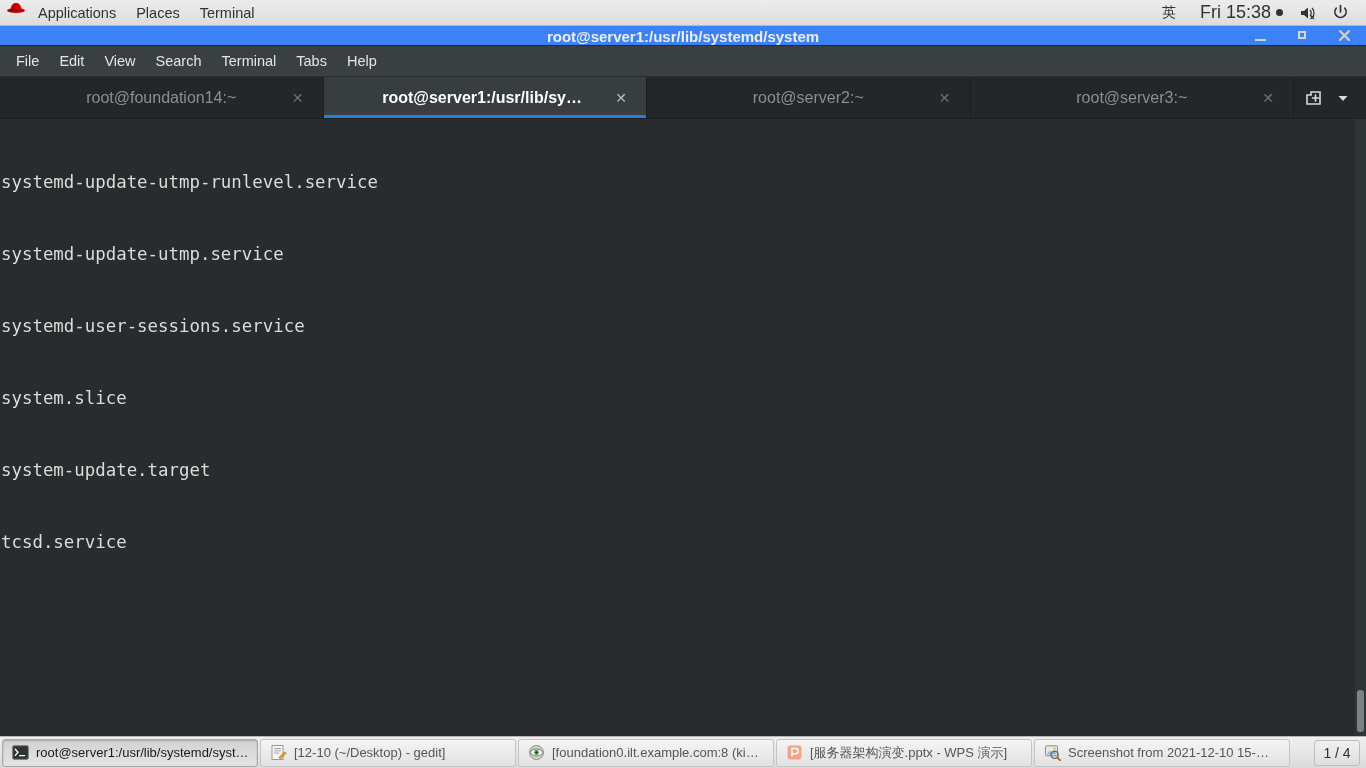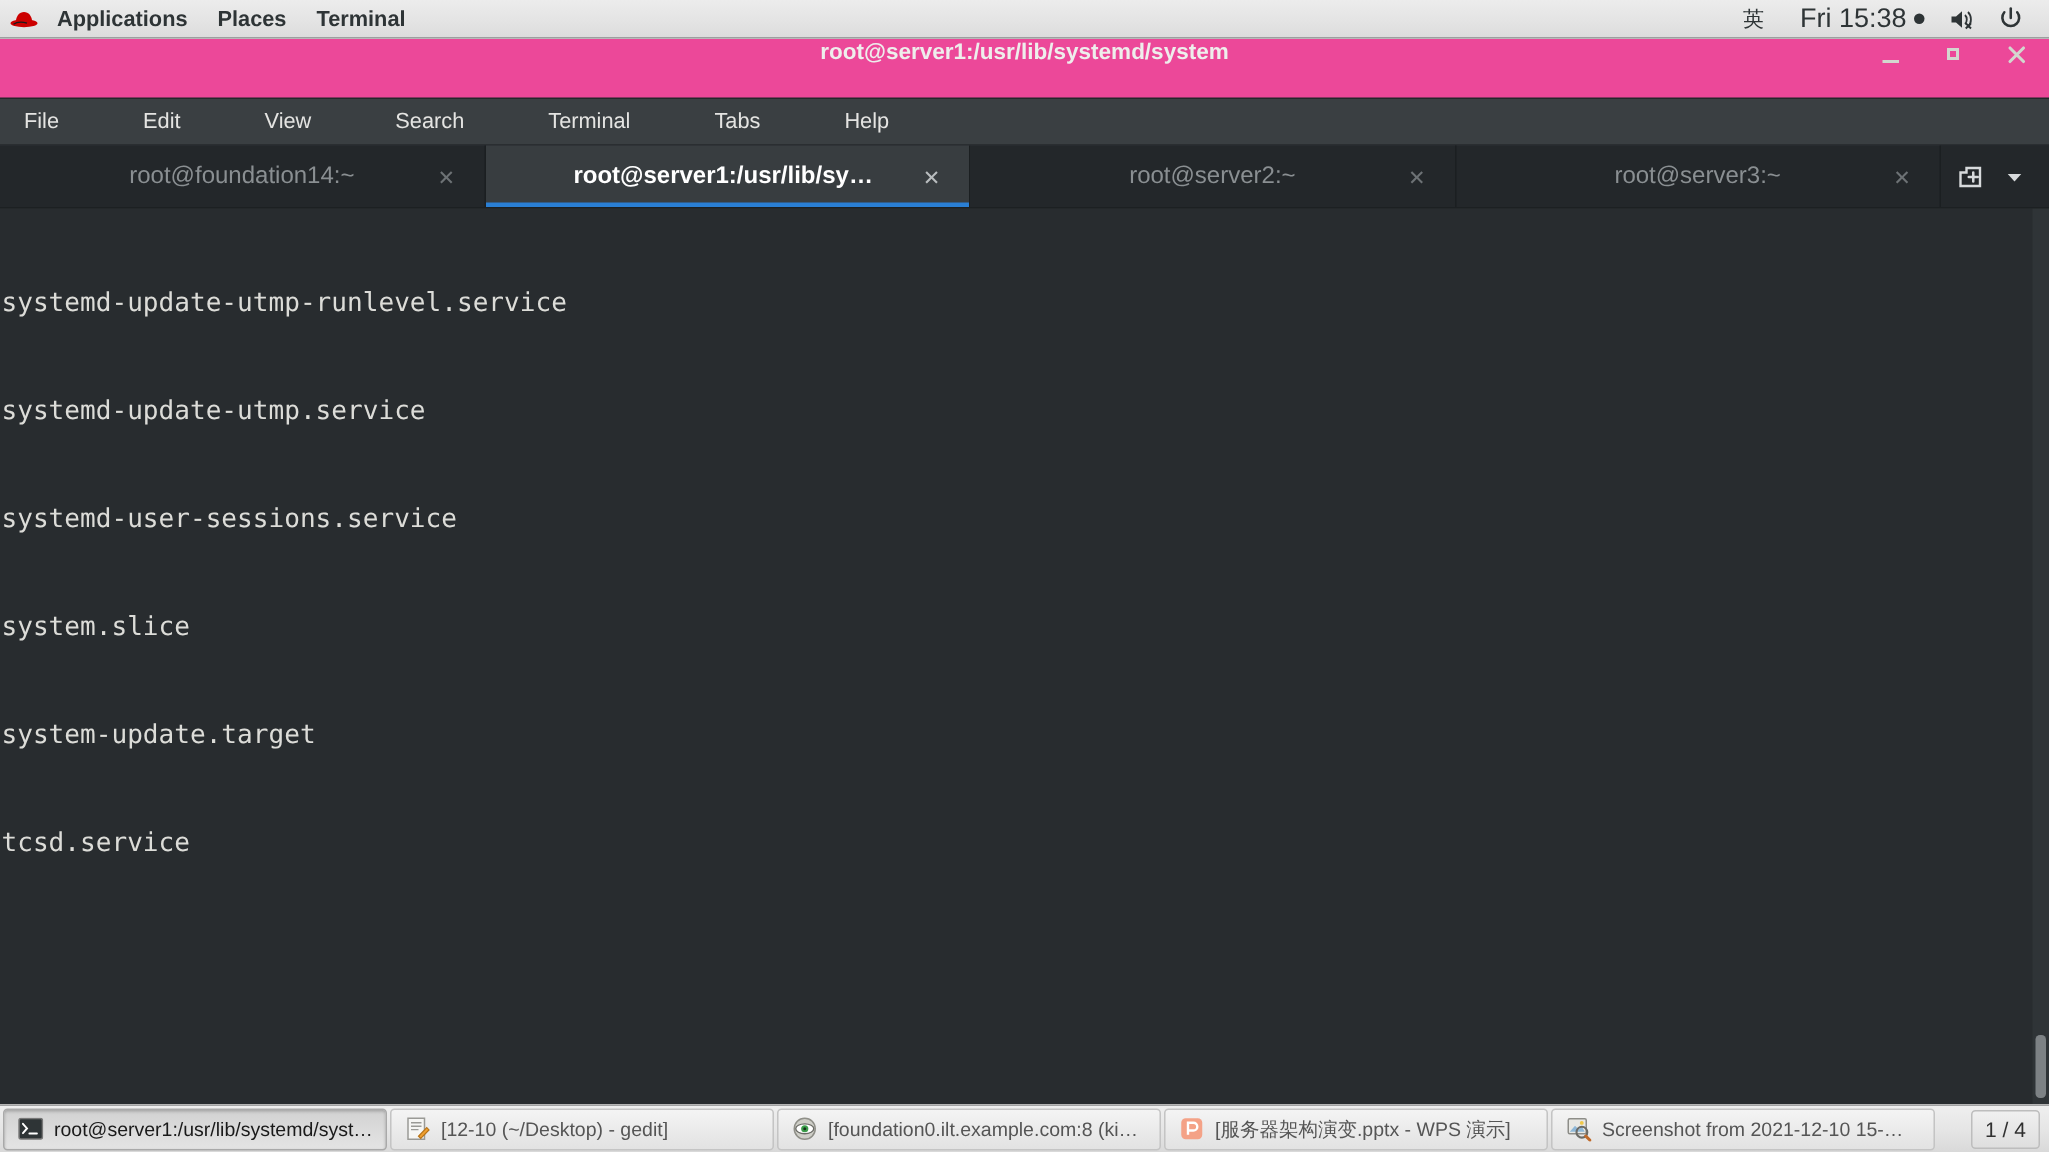--- a/index.html
+++ b/index.html
@@ -15,44 +15,44 @@
   
   #top-panel {
     position: absolute; top: 0; left: 0;
     width: 1366px; height: 26px;
     background: linear-gradient(to bottom, #ececec 0%, #e4e4e4 55%, #dcdcdc 100%);
     border-bottom: 1px solid #b8b8b8;
     display: flex; align-items: center;
     font-size: 14.5px; color: #2e3436;
     z-index: 40;
   }
-  .panel-left { display: flex; align-items: center; height: 26px; font-weight: bold; }
+  .panel-left { display: flex; align-items: flex-start; height: 26px; }
   .panel-right { margin-left: auto; display: flex; align-items: center; height: 26px; padding-right: 10px; }
   .panel-item {
     padding: 0 10px; height: 26px; line-height: 26px;
     display: flex; align-items: center; white-space: nowrap;
   }
   #redhat-logo { margin-left: 6px; margin-right: 2px; display:flex; align-items:center; }
   #lang-indicator { padding: 0 14px; font-size: 14px; }
   #clock { padding: 0 10px; font-size: 18px; display: flex; align-items: center; gap: 5px; text-align: right; }
   .dot-ind { width: 7px; height: 7px; border-radius: 50%; background: #2e3436; display: inline-block; }
   .panel-icon { padding: 0 7px; display: flex; align-items: center; }
 
   
   #terminal-window {
     position: absolute; top: 26px; left: 0;
     width: 1366px; height: 710px;
     background: #282c2f;
     display: flex; flex-direction: column;
   }
   #title-bar {
-    height: 40px; width: 100%;
-    background: #ec4899;
+    height: 20px; width: 100%;
+    background: #3b82f6;
     border-bottom: 1px solid #23272a;
-    display: flex; align-items: flex-start;
+    display: flex; align-items: flex-end;
     position: relative;
   }
   #window-title {
     position: absolute; left: 0; right: 0; text-align: center;
     color: #eeeeec; font-size: 15px; font-weight: bold;
     pointer-events: none;
   }
   #window-buttons {
     margin-left: auto; display: flex; align-items: center;
     padding-right: 12px; gap: 22px; z-index: 2;
@@ -62,21 +62,21 @@
     align-items: center; justify-content: center;
     color: #d3d7cf; font-size: 15px; cursor: pointer;
   }
   .win-min { align-items: flex-end; padding-bottom: 4px; }
   .min-glyph { display:block; width: 11px; height: 2px; background: #d3d7cf; }
   .max-glyph { display:block; width: 8px; height: 8px; border: 2px solid #d3d7cf; }
 
   #menu-bar {
     height: 31px; background: #3a3f42;
     border-bottom: 1px solid #2a2e31;
-    display: flex; align-items: center; padding-left: 6px; gap: 36px;
+    display: flex; align-items: center; padding-left: 6px;
   }
   .menu-item {
     padding: 0 10px; height: 31px; line-height: 31px;
     color: #e4e4e2; font-size: 14.5px; cursor: pointer;
   }
 
   #tab-bar {
     height: 42px; background: #23272a;
     display: flex; align-items: stretch;
     border-bottom: 1px solid #1c2022;

